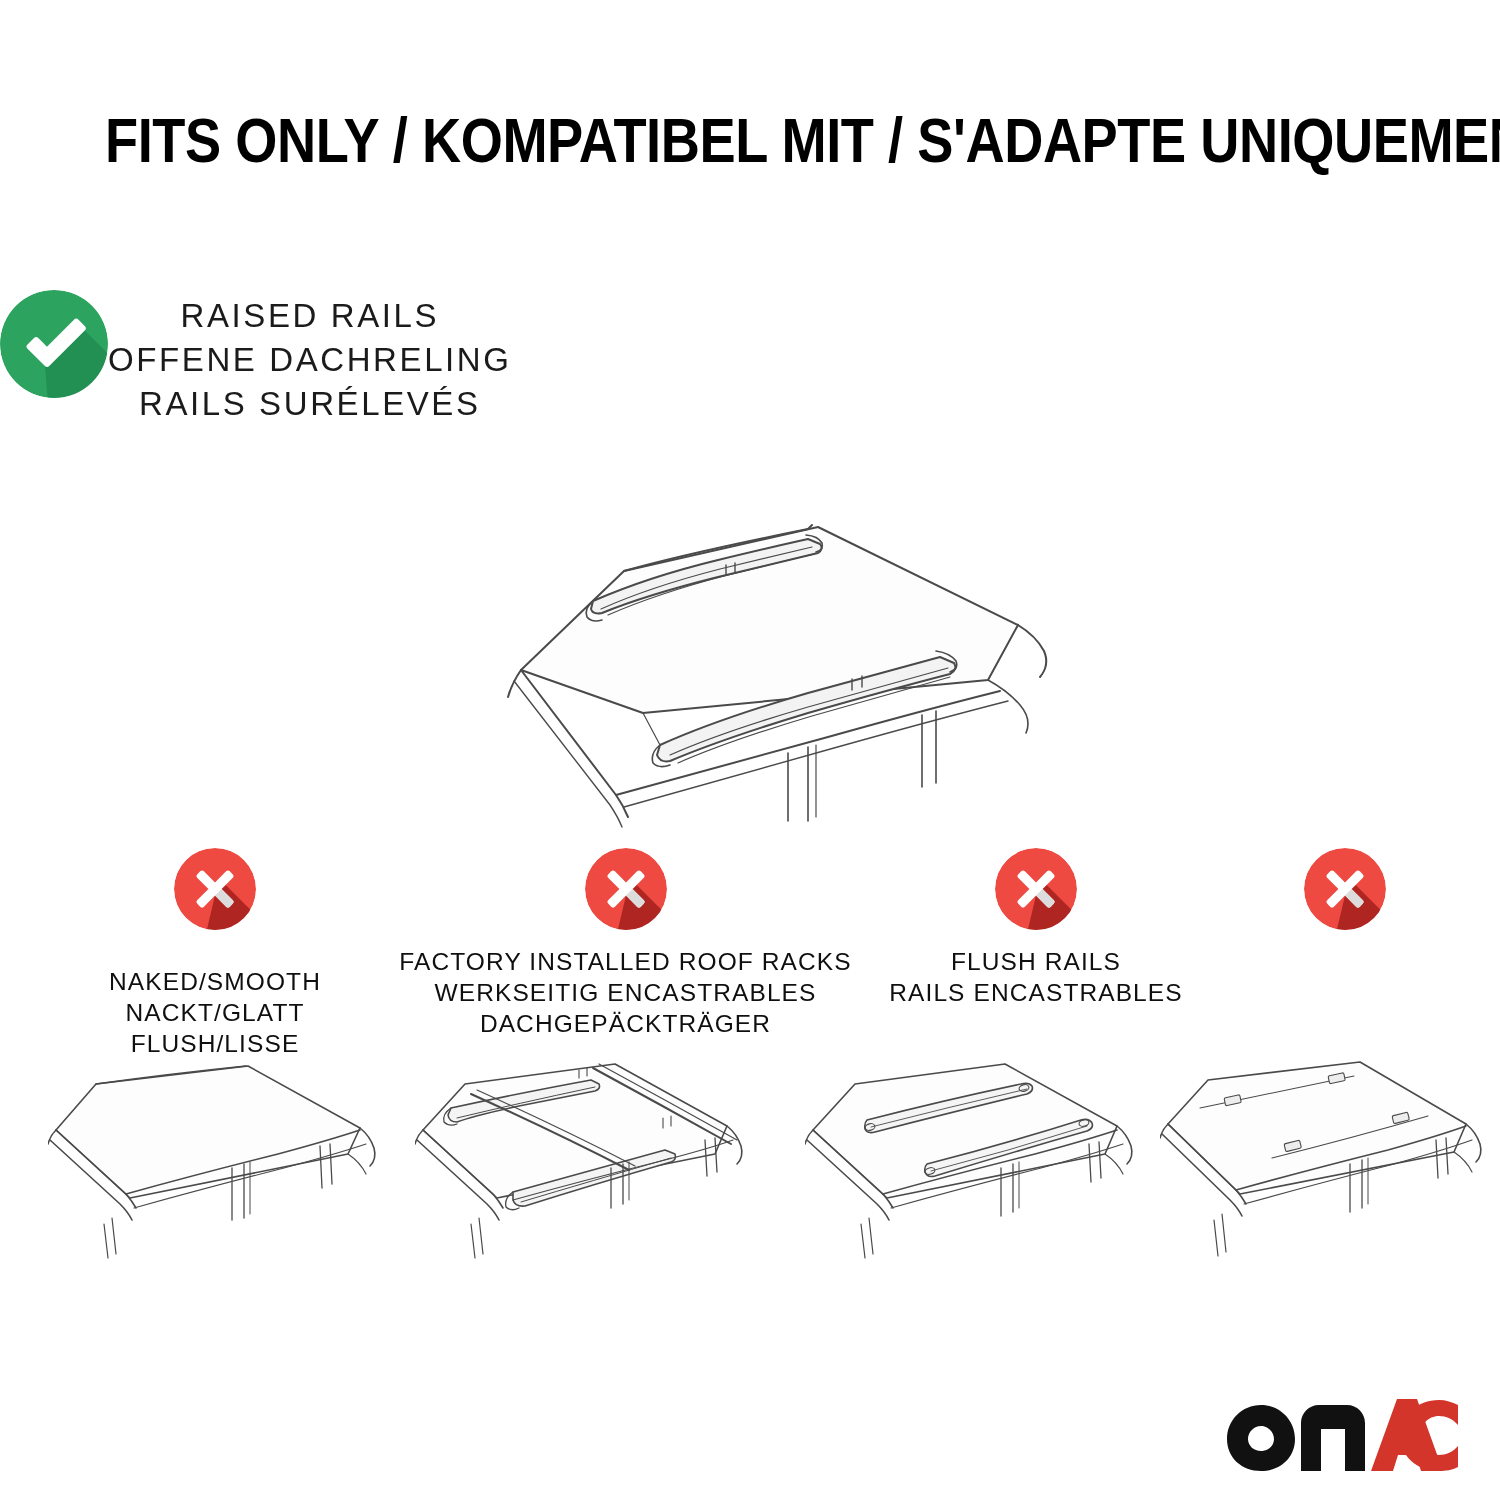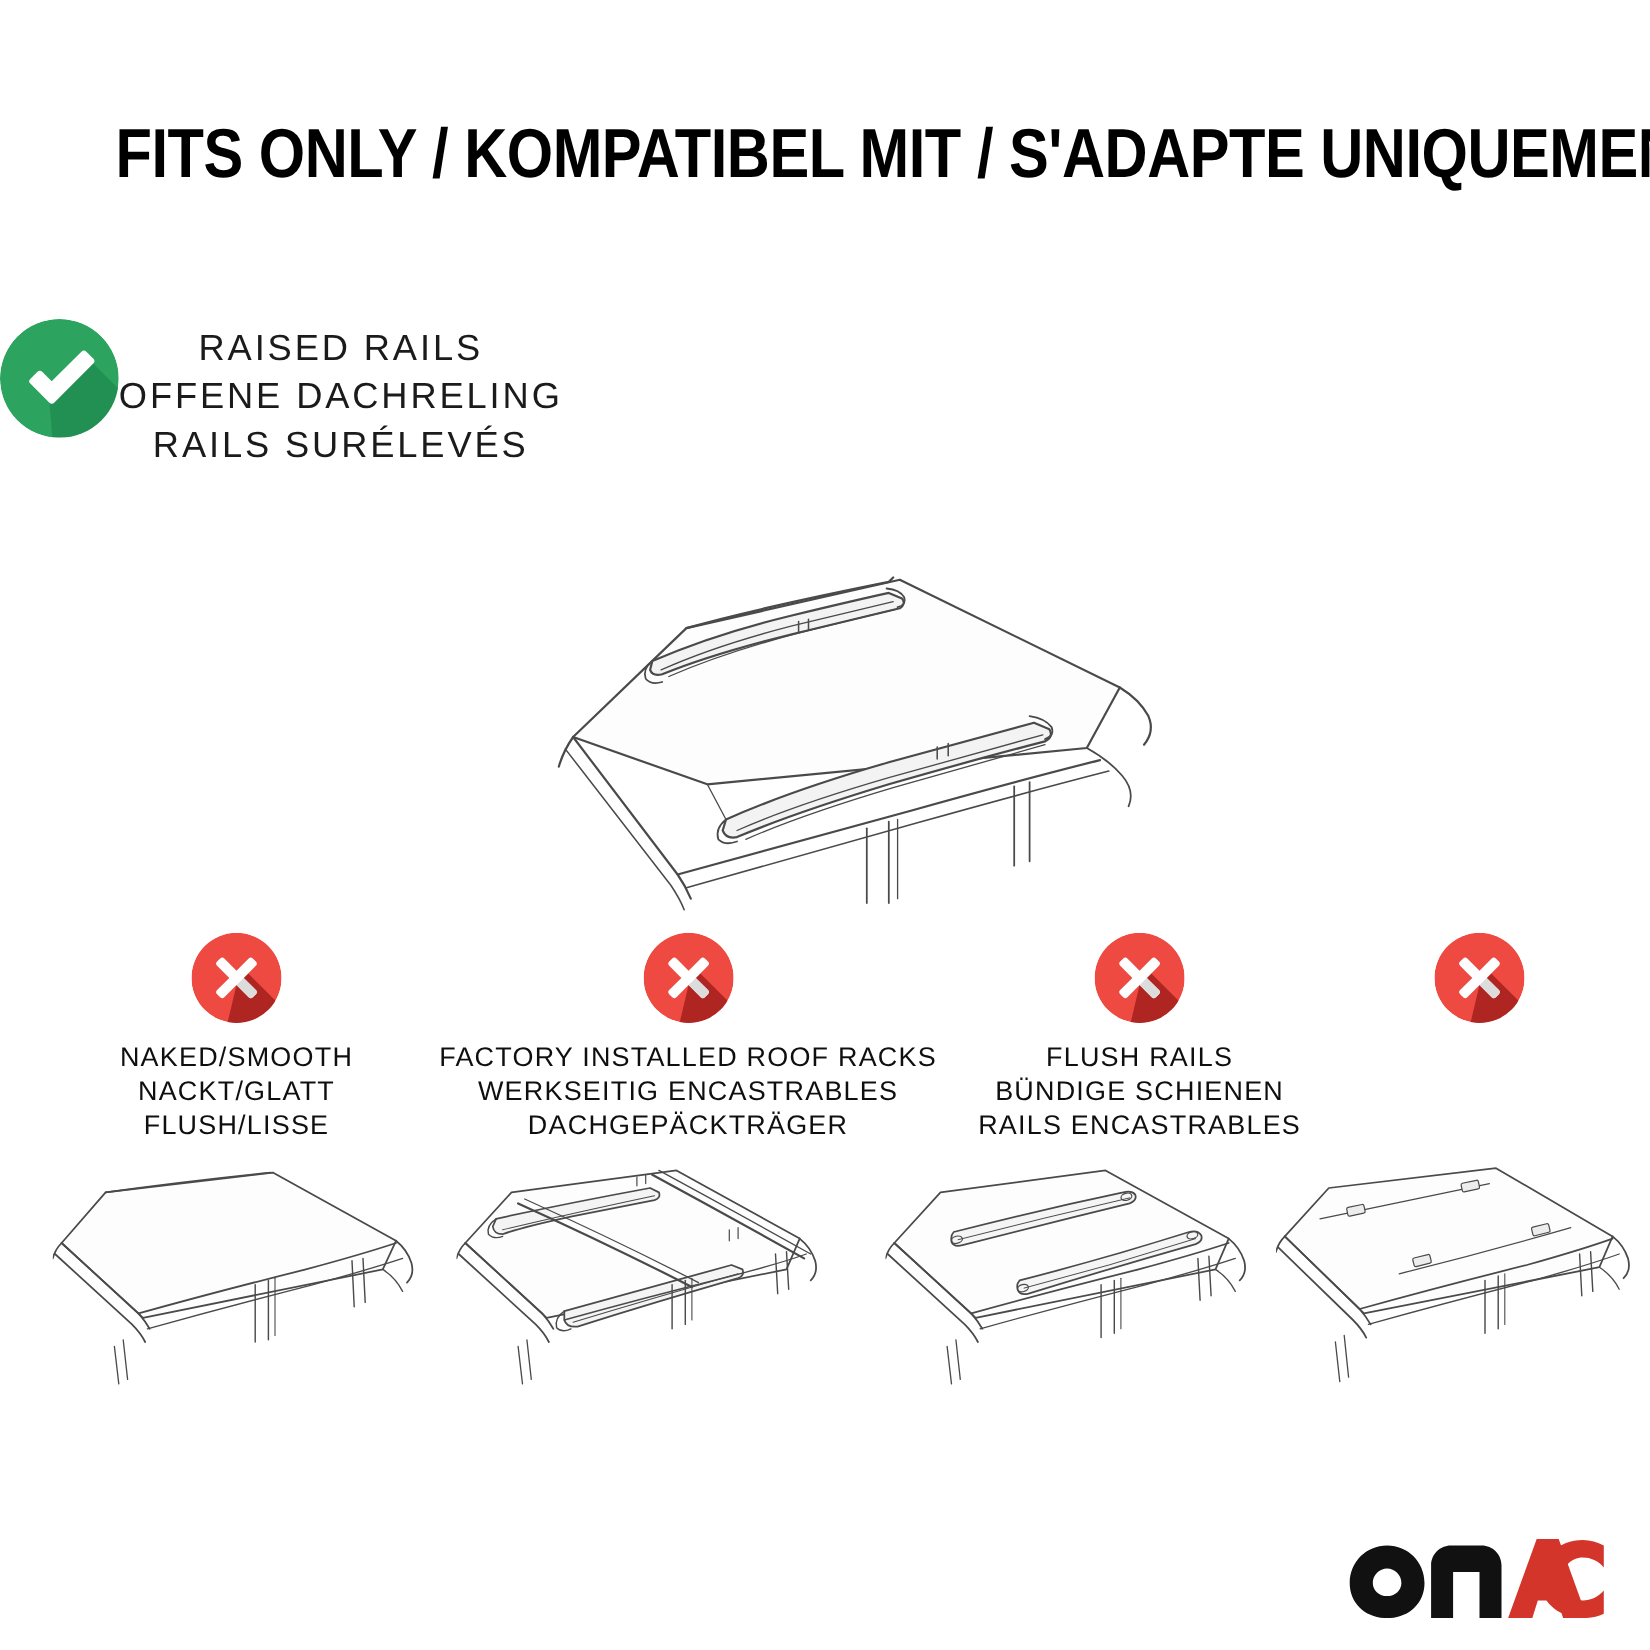--- a/index.html
+++ b/index.html
@@ -69,21 +69,21 @@
     margin-top: 16px;
     text-align: center;
     font-size: 24.5px;
     font-weight: 400;
     letter-spacing: 1.1px;
     line-height: 1.27;
     color: #0f0f0f;
     white-space: nowrap;
   }
 
-  .col-1 { left: 60px;  width: 310px; }
+  .col-1 { left: 60px;  width: 310px; gap: 20px; }
   .col-2 { left: 398px; width: 455px; }
   .col-3 { left: 862px; width: 348px; }
   .col-4 { left: 1222px; width: 245px; }
 
   
   .bad-art { position: absolute; }
   .bad-art svg { width: 100%; height: 100%; display: block; }
   .art-1 { top: 1058px; left: 48px;   width: 350px; height: 220px; }
   .art-2 { top: 1058px; left: 415px;  width: 350px; height: 220px; }
   .art-3 { top: 1058px; left: 805px;  width: 350px; height: 220px; }
@@ -203,21 +203,20 @@
       <div class="badge bad-badge">
         <svg viewBox="0 0 100 100" xmlns="http://www.w3.org/2000/svg">
           <circle cx="50" cy="50" r="50" fill="#EE4A42"></circle>
           <path d="M50 58 L63 45 L100 82 L100 84 Q88 100 62 100 L40 100 Z" fill="#9E1B18" opacity="0.78"></path>
           <path d="M36.5 28.5 L50 42 L63.5 28.5 Q65.8 26.2 68.1 28.5 L71.5 31.9 Q73.8 34.2 71.5 36.5 L58 50 L71.5 63.5 Q73.8 65.8 71.5 68.1 L68.1 71.5 Q65.8 73.8 63.5 71.5 L50 58 L36.5 71.5 Q34.2 73.8 31.9 71.5 L28.5 68.1 Q26.2 65.8 28.5 63.5 L42 50 L28.5 36.5 Q26.2 34.2 28.5 31.9 L31.9 28.5 Q34.2 26.2 36.5 28.5 Z" fill="#FFFFFF"></path>
           <path d="M50 58 L58 50 L71.5 63.5 Q73.8 65.8 71.5 68.1 L68.1 71.5 Q65.8 73.8 63.5 71.5 Z" fill="#DCDCDC"></path>
         </svg>
       </div>
       <div class="bad-label">
         <div>FLUSH RAILS</div>
-        <div>BÜNDIGE SCHIENEN</div>
         <div>RAILS ENCASTRABLES</div>
       </div>
     </div>
 
     <div class="bad-col col-4">
       <div class="badge bad-badge">
         <svg viewBox="0 0 100 100" xmlns="http://www.w3.org/2000/svg">
           <circle cx="50" cy="50" r="50" fill="#EE4A42"></circle>
           <path d="M50 58 L63 45 L100 82 L100 84 Q88 100 62 100 L40 100 Z" fill="#9E1B18" opacity="0.78"></path>
           <path d="M36.5 28.5 L50 42 L63.5 28.5 Q65.8 26.2 68.1 28.5 L71.5 31.9 Q73.8 34.2 71.5 36.5 L58 50 L71.5 63.5 Q73.8 65.8 71.5 68.1 L68.1 71.5 Q65.8 73.8 63.5 71.5 L50 58 L36.5 71.5 Q34.2 73.8 31.9 71.5 L28.5 68.1 Q26.2 65.8 28.5 63.5 L42 50 L28.5 36.5 Q26.2 34.2 28.5 31.9 L31.9 28.5 Q34.2 26.2 36.5 28.5 Z" fill="#FFFFFF"></path>

